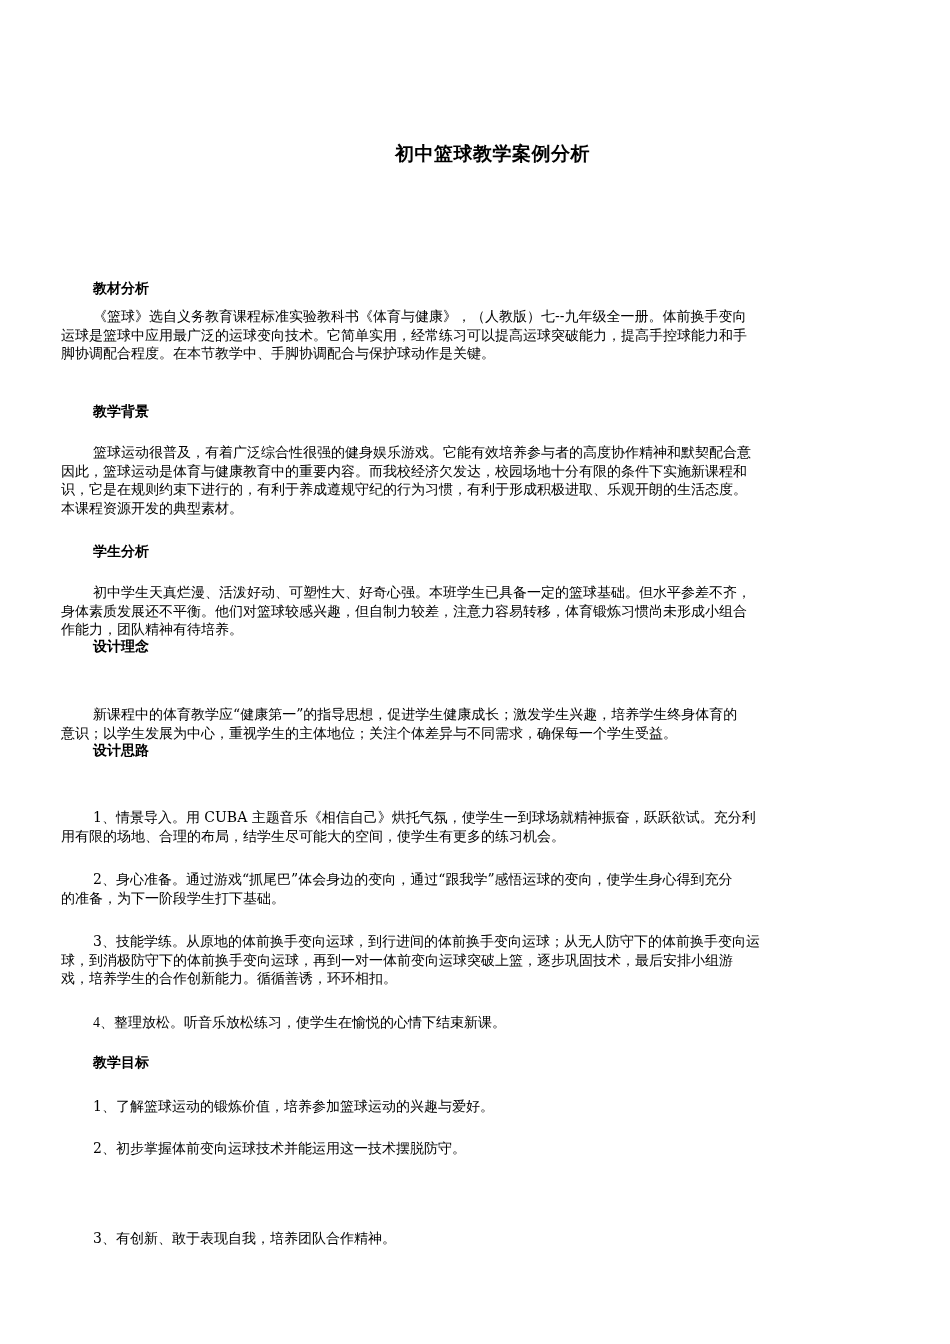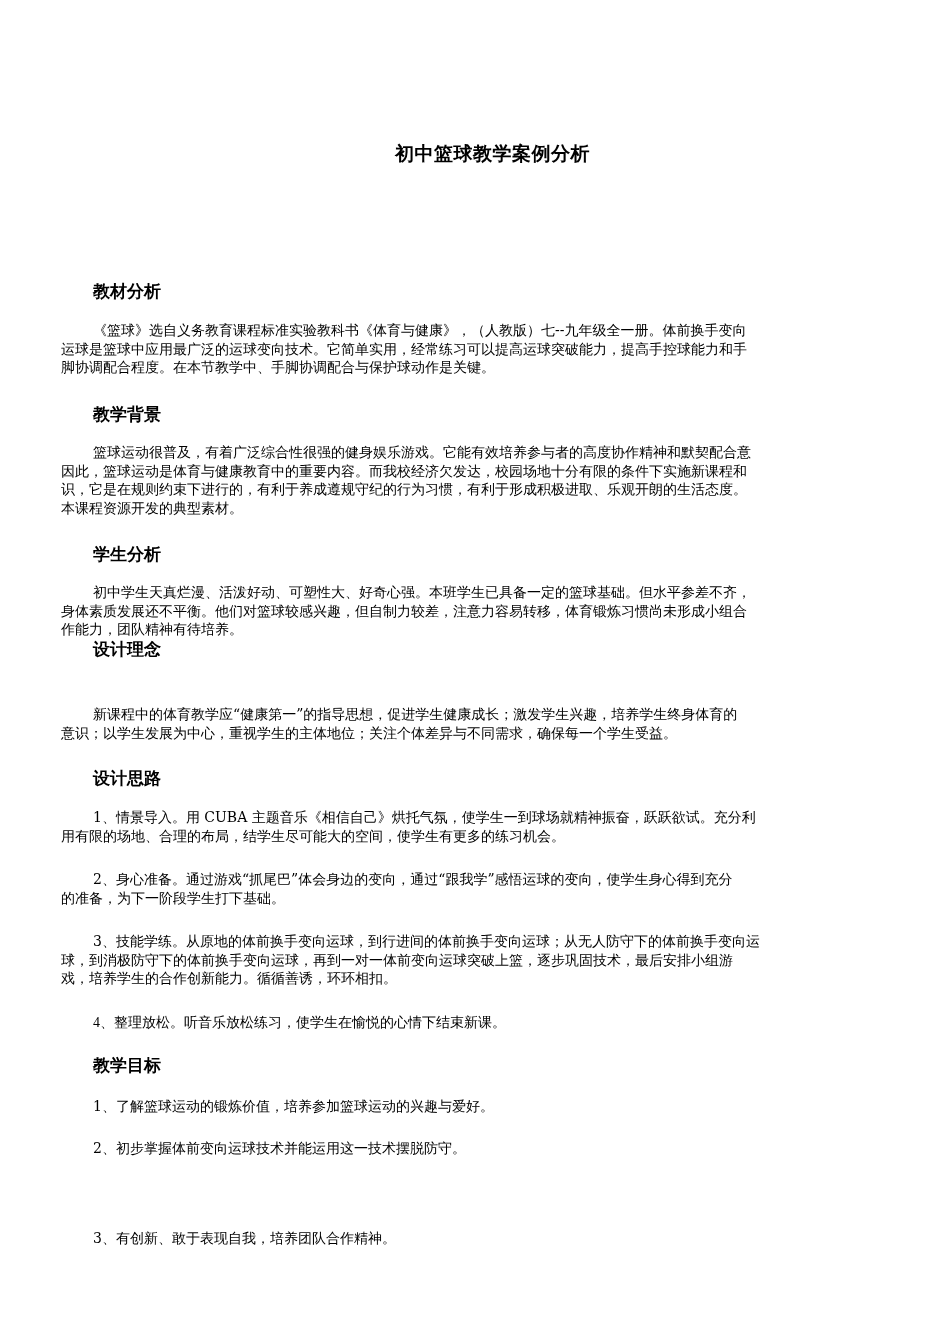--- a/index.html
+++ b/index.html
@@ -3,34 +3,34 @@
   <meta charset="utf-8">
   <style>
     html, body { margin: 0; padding: 0; background: #ffffff; }
     body { width: 950px; height: 1344px; position: relative; overflow: hidden;
            font-family: "DejaVu Serif", "Liberation Serif", serif; color: #000; }
     .page { position: absolute; left: 0; top: 0; width: 937px; height: 1344px; }
     .title { position: absolute; top: 141px; left: 0; width: 985px; text-align: center;
              font-family: "DejaVu Sans", "Liberation Sans", sans-serif; font-weight: bold;
              font-size: 19px; letter-spacing: 0.5px; }
     .heading { position: absolute; left: 93px; font-family: "DejaVu Sans", "Liberation Sans", sans-serif;
-               font-weight: bold; font-size: 17px; }
+               font-weight: bold; font-size: 14px; }
     .para { position: absolute; left: 61px; width: 830px; font-size: 14px; line-height: 18.5px; }
     .line { display: block; white-space: nowrap; }
     .line.first { padding-left: 32px; }
   </style>
 </head>
 <body>
 
 <div class="page">
 
   <div class="title">初中篮球教学案例分析</div>
 
   <div class="heading" style="top:280px;">教材分析</div>
-  <div class="para" style="top:321px;">
+  <div class="para" style="top:307px;">
     <span class="line first">《篮球》选自义务教育课程标准实验教科书《体育与健康》，（人教版）七--九年级全一册。体前换手变向</span>
     <span class="line">运球是篮球中应用最广泛的运球变向技术。它简单实用，经常练习可以提高运球突破能力，提高手控球能力和手</span>
     <span class="line">脚协调配合程度。在本节教学中、手脚协调配合与保护球动作是关键。</span>
   </div>
 
   <div class="heading" style="top:403px;">教学背景</div>
   <div class="para" style="top:443px;">
     <span class="line first">篮球运动很普及，有着广泛综合性很强的健身娱乐游戏。它能有效培养参与者的高度协作精神和默契配合意</span>
     <span class="line">因此，篮球运动是体育与健康教育中的重要内容。而我校经济欠发达，校园场地十分有限的条件下实施新课程和</span>
     <span class="line">识，它是在规则约束下进行的，有利于养成遵规守纪的行为习惯，有利于形成积极进取、乐观开朗的生活态度。</span>
@@ -43,21 +43,21 @@
     <span class="line">身体素质发展还不平衡。他们对篮球较感兴趣，但自制力较差，注意力容易转移，体育锻炼习惯尚未形成小组合</span>
     <span class="line">作能力，团队精神有待培养。</span>
   </div>
 
   <div class="heading" style="top:638px;">设计理念</div>
   <div class="para" style="top:705px;">
     <span class="line first">新课程中的体育教学应“健康第一”的指导思想，促进学生健康成长；激发学生兴趣，培养学生终身体育的</span>
     <span class="line">意识；以学生发展为中心，重视学生的主体地位；关注个体差异与不同需求，确保每一个学生受益。</span>
   </div>
 
-  <div class="heading" style="top:767px;">设计思路</div>
+  <div class="heading" style="top:742px;">设计思路</div>
   <div class="para" style="top:808px;">
     <span class="line first">1、情景导入。用 CUBA 主题音乐《相信自己》烘托气氛，使学生一到球场就精神振奋，跃跃欲试。充分利</span>
     <span class="line">用有限的场地、合理的布局，结学生尽可能大的空间，使学生有更多的练习机会。</span>
   </div>
   <div class="para" style="top:870px;">
     <span class="line first">2、身心准备。通过游戏“抓尾巴”体会身边的变向，通过“跟我学”感悟运球的变向，使学生身心得到充分</span>
     <span class="line">的准备，为下一阶段学生打下基础。</span>
   </div>
   <div class="para" style="top:932px;">
     <span class="line first">3、技能学练。从原地的体前换手变向运球，到行进间的体前换手变向运球；从无人防守下的体前换手变向运</span>

